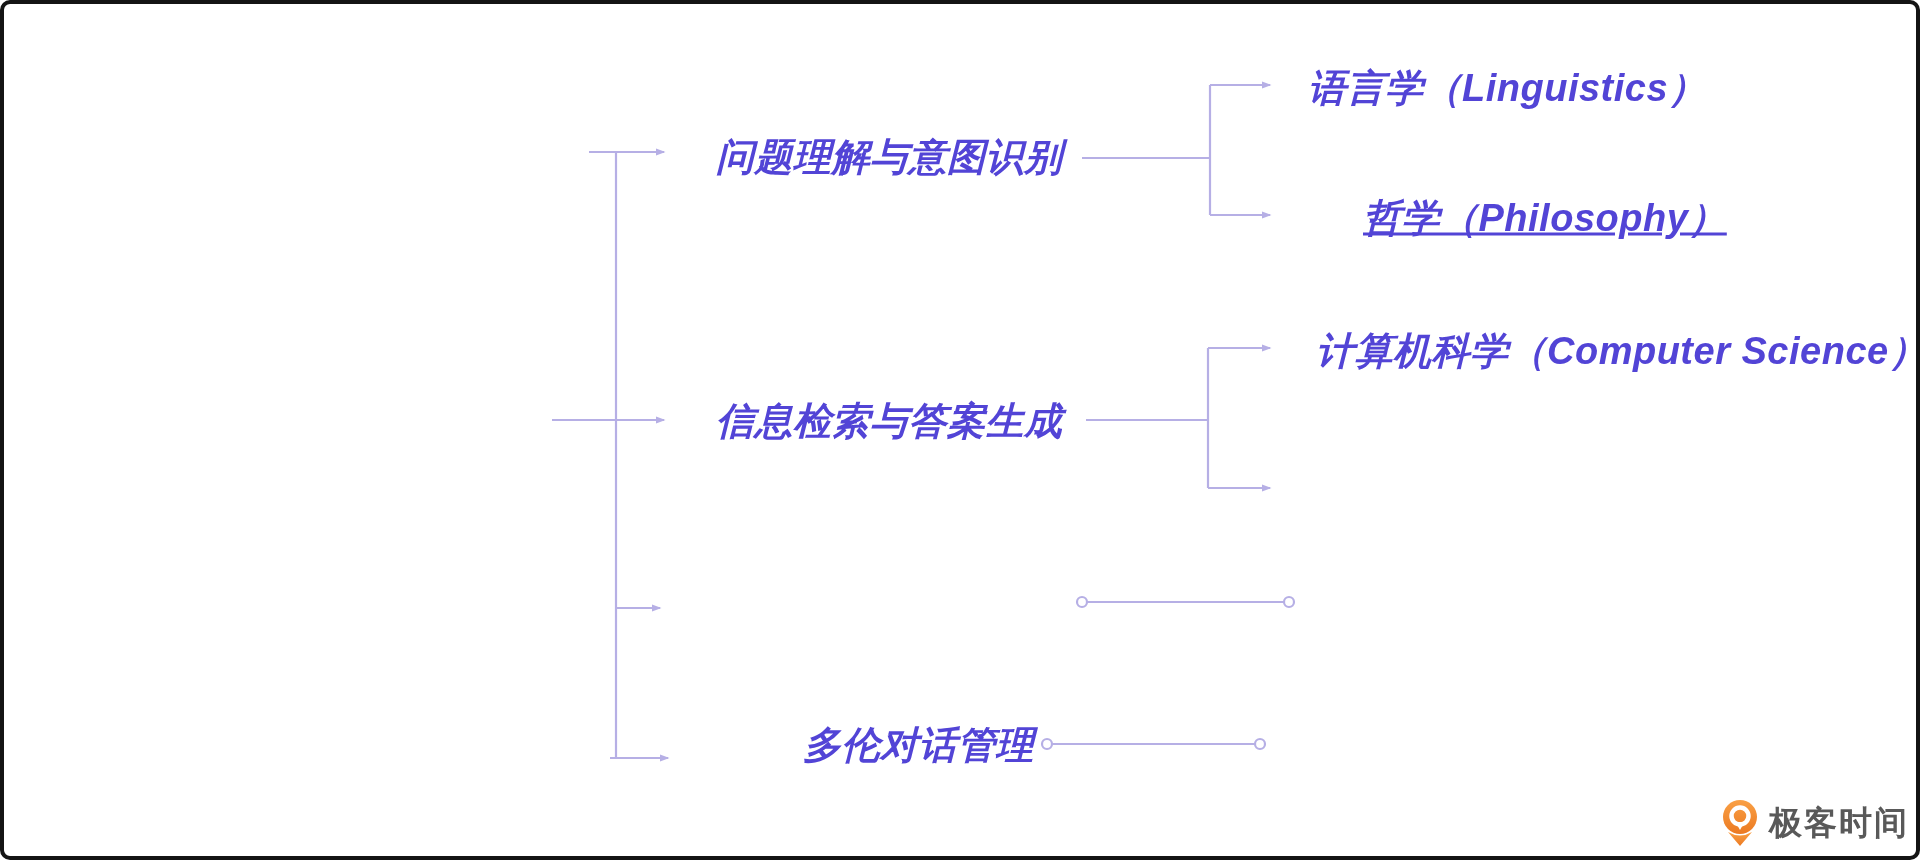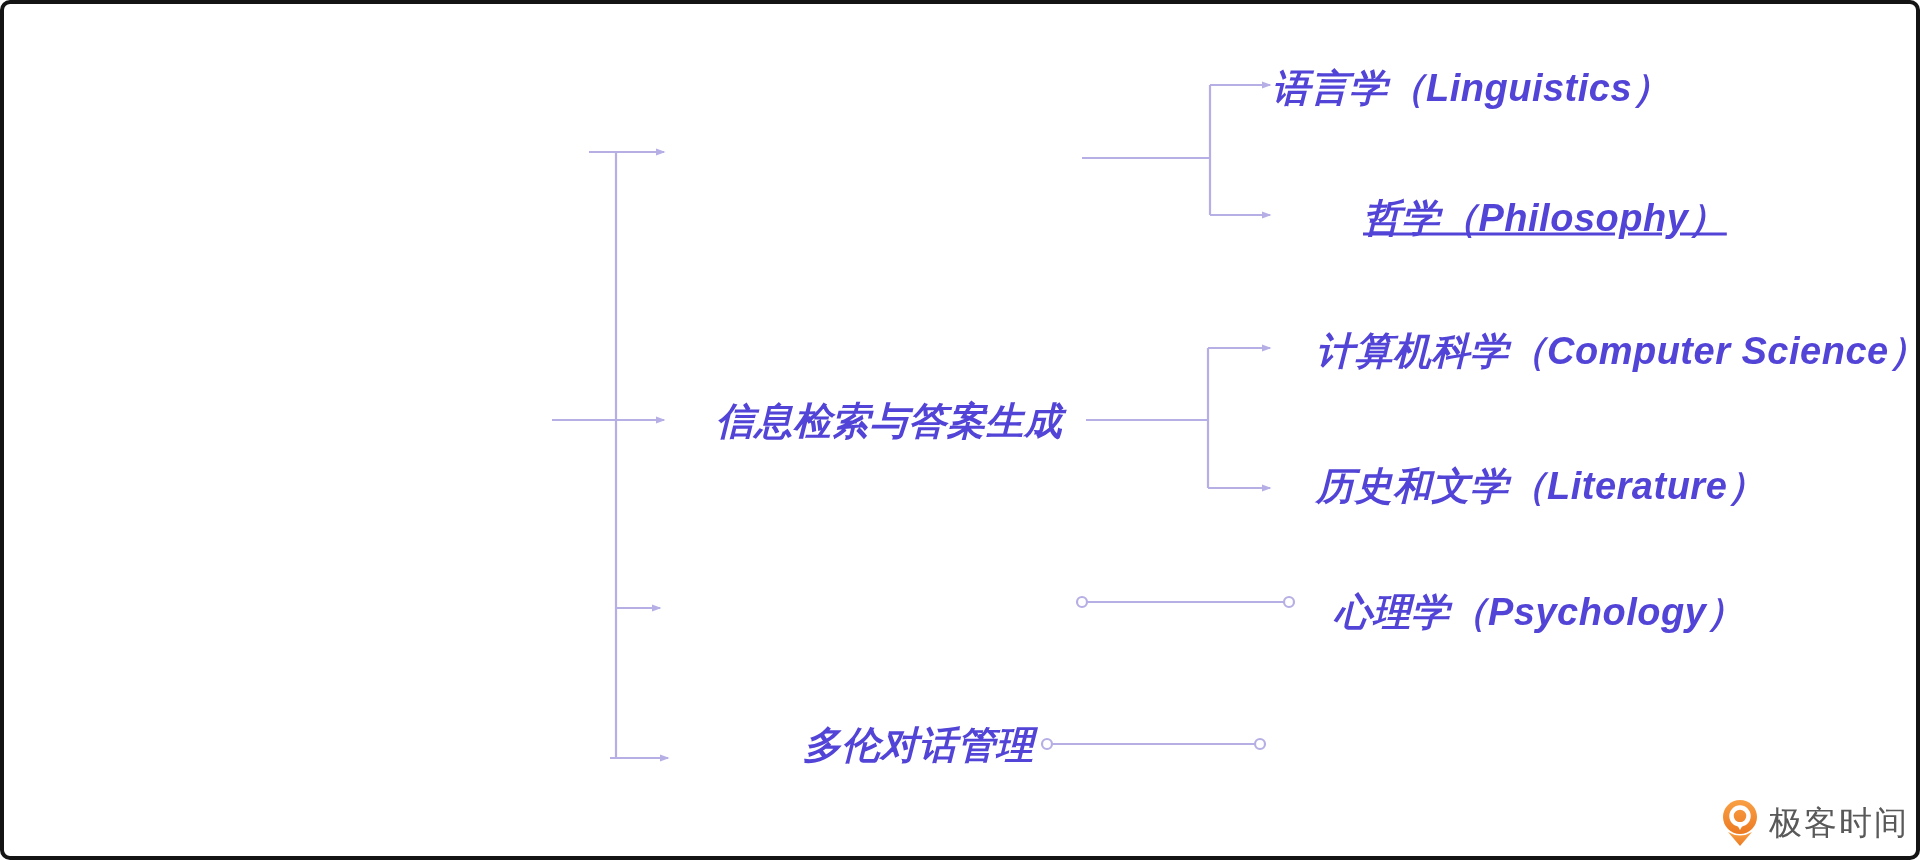--- a/index.html
+++ b/index.html
@@ -26,21 +26,21 @@
     color:#5244d6;
     white-space:nowrap;
     letter-spacing:0.5px;
   }
   .logo{
     position:absolute;
     left:1720px;top:798px;
     display:flex;align-items:center;gap:9px;
   }
   .logo-text{
-    font-weight:400;
+    font-weight:700;
     font-size:33px;
     color:#595959;
     letter-spacing:2px;
     white-space:nowrap;
   }
 </style>
 </head>
 <body>
 
 <div class="canvas">
@@ -77,28 +77,27 @@
       <circle cx="1082" cy="602" r="5" fill="#ffffff"></circle>
       <circle cx="1289" cy="602" r="5" fill="#ffffff"></circle>
 
       <line x1="1050" y1="744" x2="1256" y2="744"></line>
       <circle cx="1047" cy="744" r="5" fill="#ffffff"></circle>
       <circle cx="1260" cy="744" r="5" fill="#ffffff"></circle>
     </g>
   </svg>
 
 
+  <div class="node" style="left:716px;top:157px;">问题理解与意图识别</div>
   <div class="node" style="left:716px;top:421px;">信息检索与答案生成</div>
   <div class="node" style="left:771px;top:745px;margin-left:32px;">多伦对话管理</div>
 
-  <div class="node" style="left:1272px;top:88px;">语言学（Linguistics）</div>
+  <div class="node" style="left:1308px;top:88px;">语言学（Linguistics）</div>
   <div class="node" style="left:1363px;top:218px;text-decoration:underline;">哲学（Philosophy）</div>
   <div class="node" style="left:1316px;top:351px;">计算机科学（Computer Science）</div>
-  <div class="node" style="left:1316px;top:486px;">历史和文学（Literature）</div>
-  <div class="node" style="left:1334px;top:612px;">心理学（Psychology）</div>
 
   <div class="logo">
     <svg width="40" height="50" viewBox="0 0 40 50">
       <defs>
         <linearGradient id="og" x1="0" y1="0" x2="0" y2="1">
           <stop offset="0" stop-color="#f9a045"></stop>
           <stop offset="1" stop-color="#ec7a22"></stop>
         </linearGradient>
       </defs>
       <circle cx="20" cy="19" r="17" fill="url(#og)"></circle>

